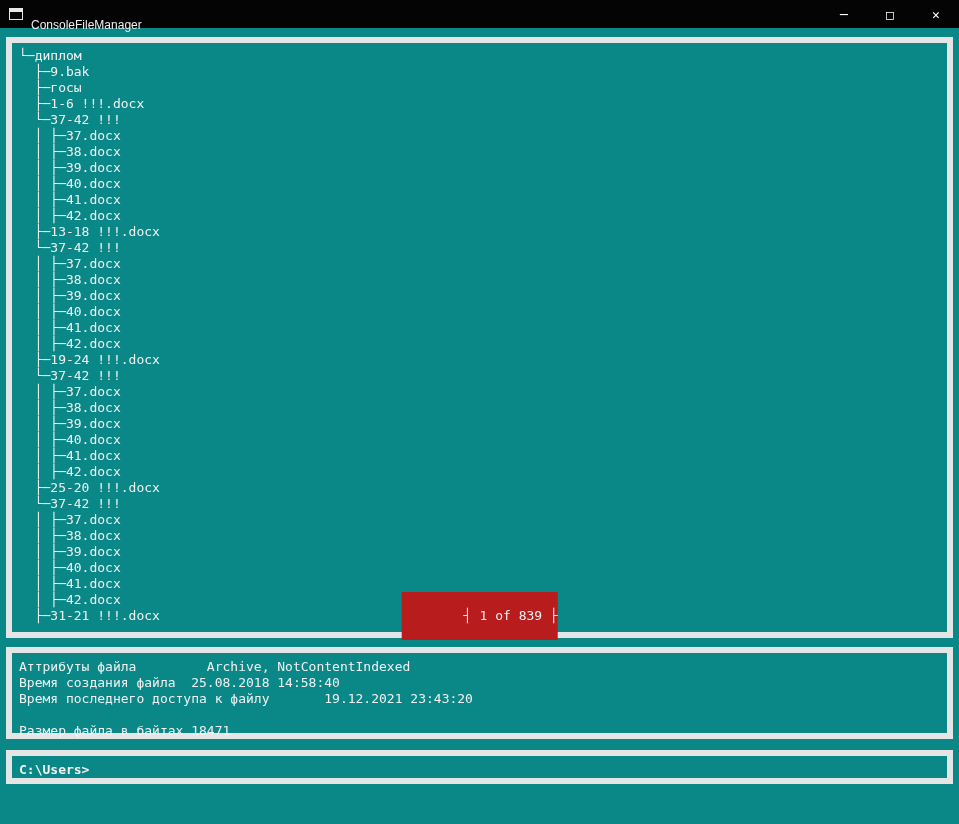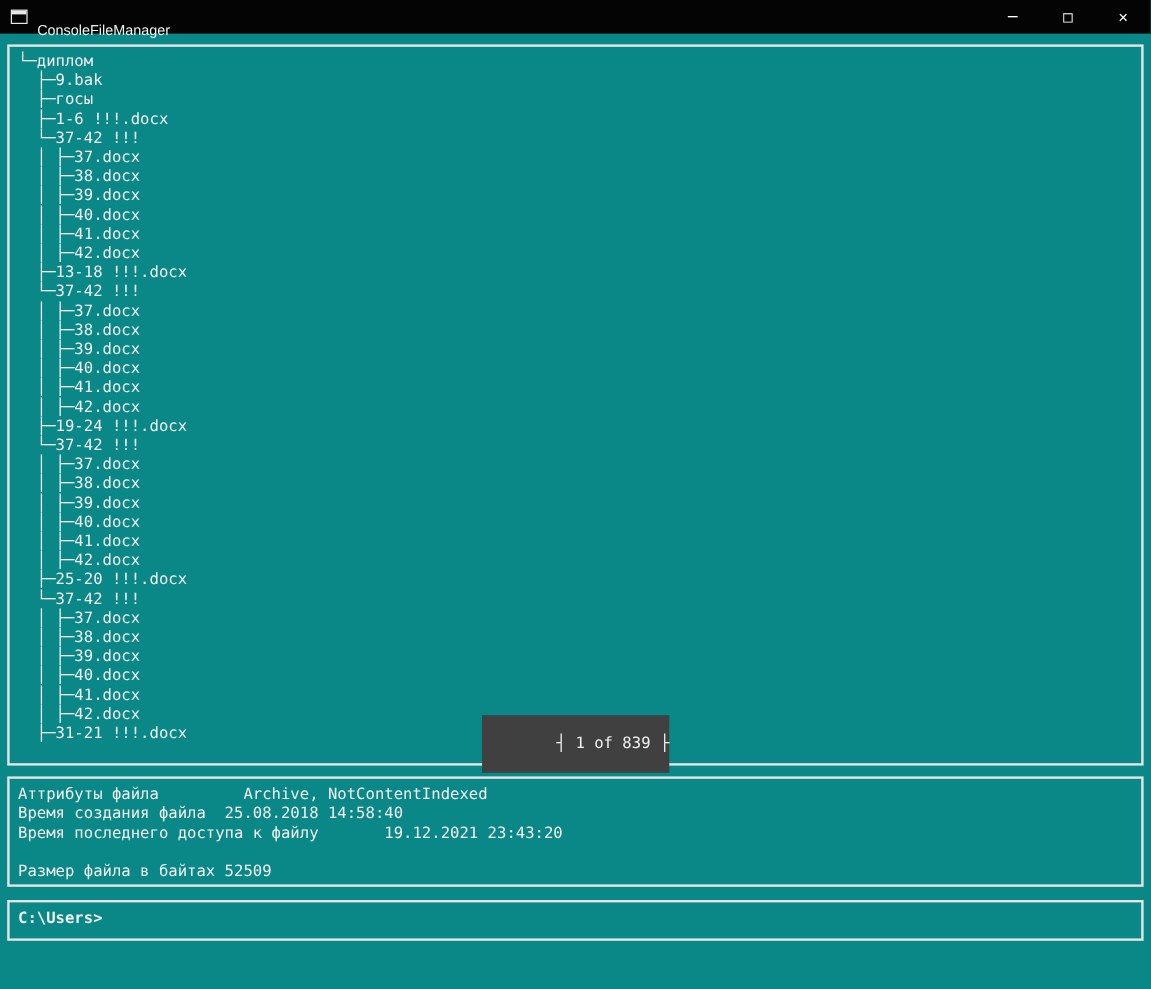--- a/index.html
+++ b/index.html
@@ -40,36 +40,36 @@
     width: 46px; height: 100%;
     display: flex; align-items: center; justify-content: center;
     color: #ffffff;
     font: 13px "DejaVu Sans Mono", monospace;
     cursor: default;
   }
 
   
   .main { flex: 1; padding: 9px 6px; }
   .panel {
-    border: 2px solid #e5e5e5;
+    border: 6px solid #e5e5e5;
     color: #f2f2f2;
     font: 13px/16px "DejaVu Sans Mono", monospace;
   }
   .tree-panel {
     height: 601px;
     padding: 5px 7px;
     position: relative;
     margin-bottom: 9px;
   }
   .line { height: 16px; white-space: pre; }
   .pager {
     position: absolute;
     bottom: -8px; left: 50%;
     transform: translateX(-50%);
-    background: #404040;
+    background: #b91c1c;
     white-space: pre;
     line-height: 16px;
   }
   .info-panel {
     height: 92px;
     padding: 6px 7px;
     margin-bottom: 11px;
   }
   .cmd-panel {
     height: 34px;
@@ -143,21 +143,21 @@
         <span>┤ 1 of 839 ├</span>
       </div>
     </div>
 
     <div class="panel info-panel">
       <div>
           <div class="line">Аттрибуты файла         Archive, NotContentIndexed</div>
           <div class="line">Время создания файла  25.08.2018 14:58:40</div>
           <div class="line">Время последнего доступа к файлу       19.12.2021 23:43:20</div>
           <div class="line"></div>
-          <div class="line">Размер файла в байтах 52509</div>
+          <div class="line">Размер файла в байтах 18471</div>
         </div>
     </div>
 
     <div class="panel cmd-panel">
       <div class="line">C:\Users&gt;</div>
     </div>
 
   </div>
 </div>
 

